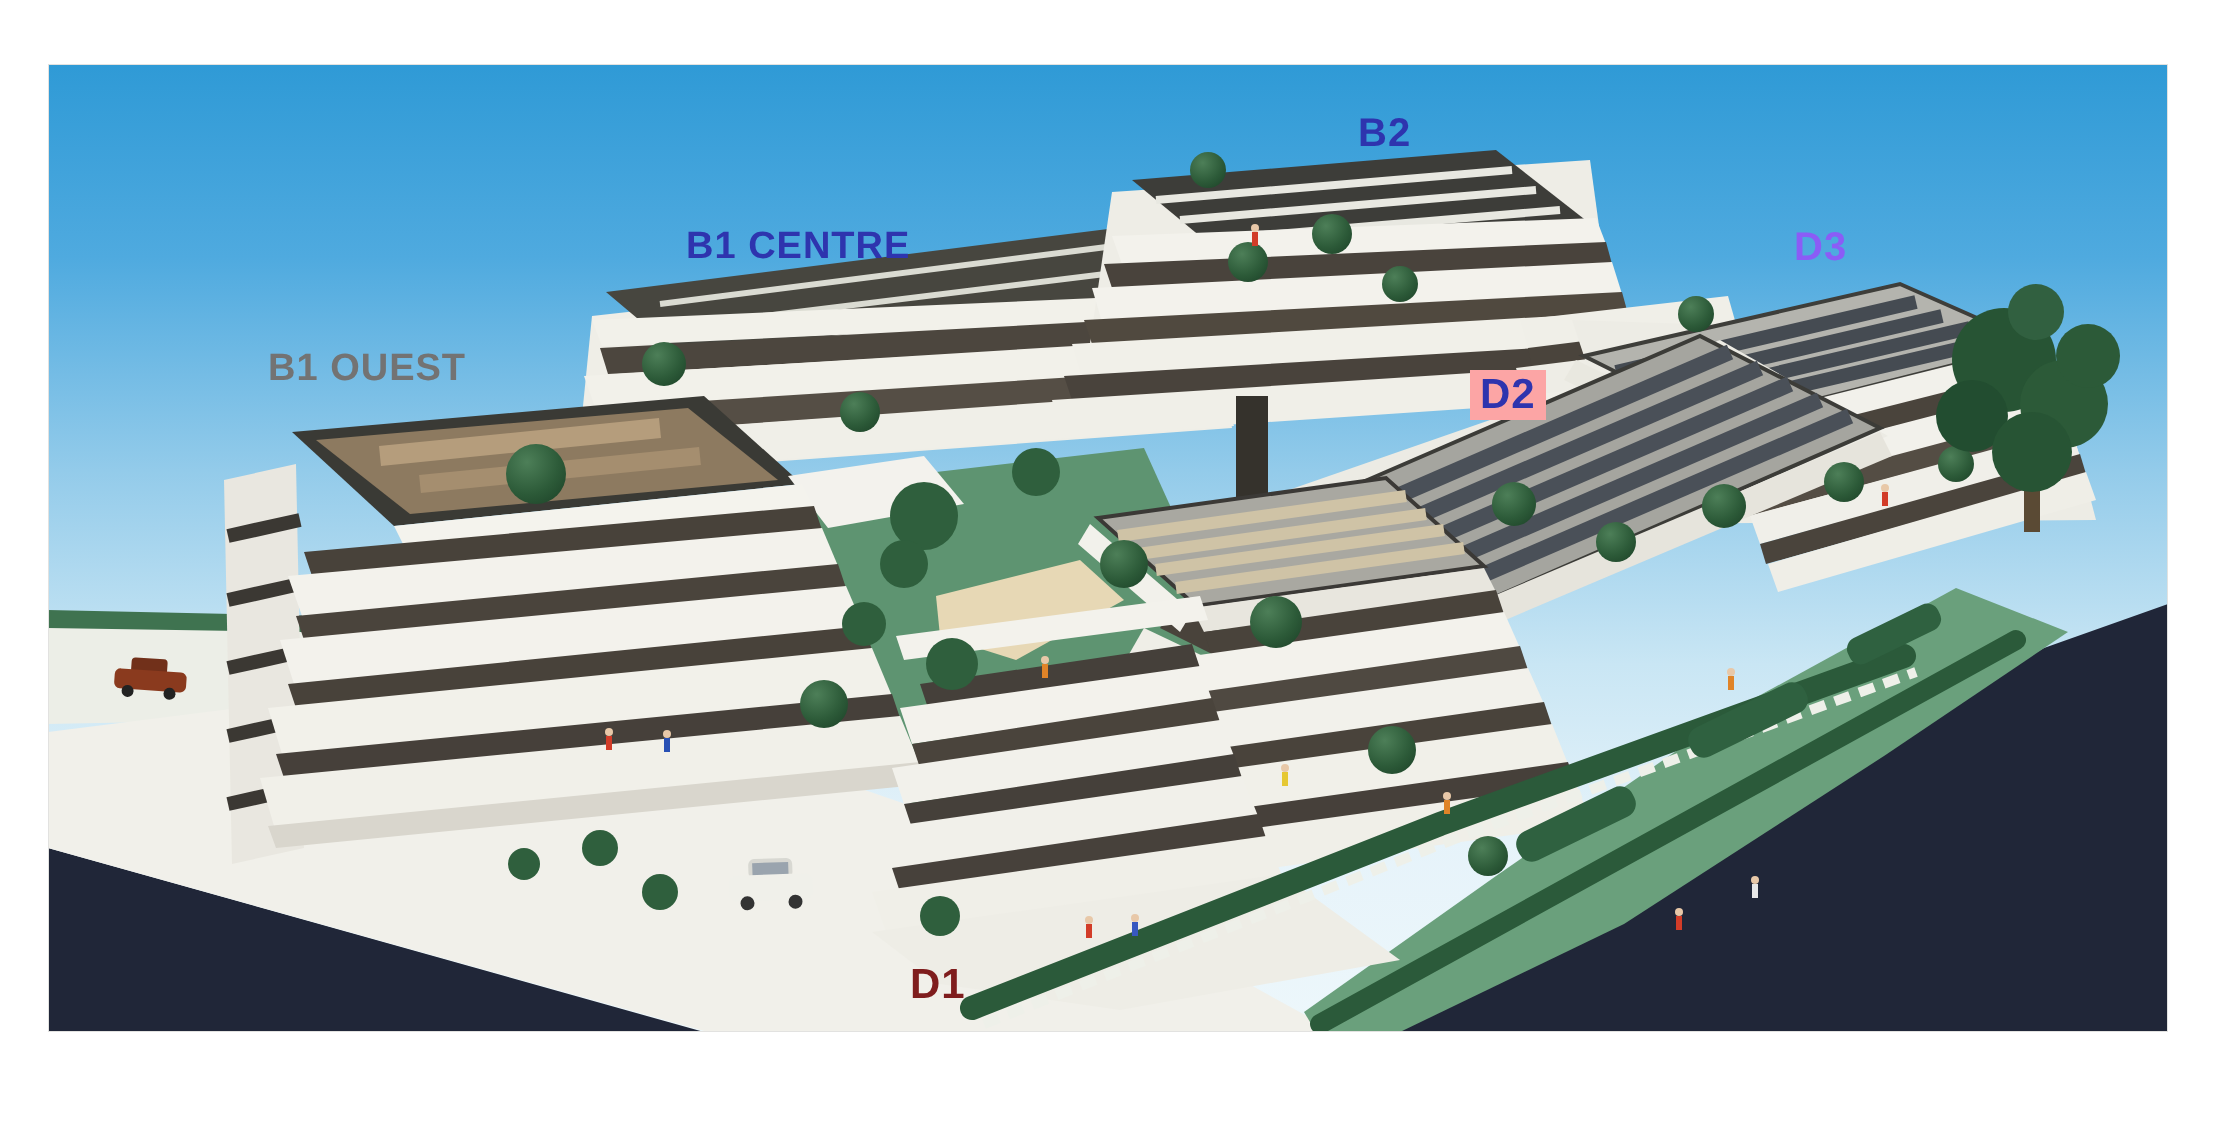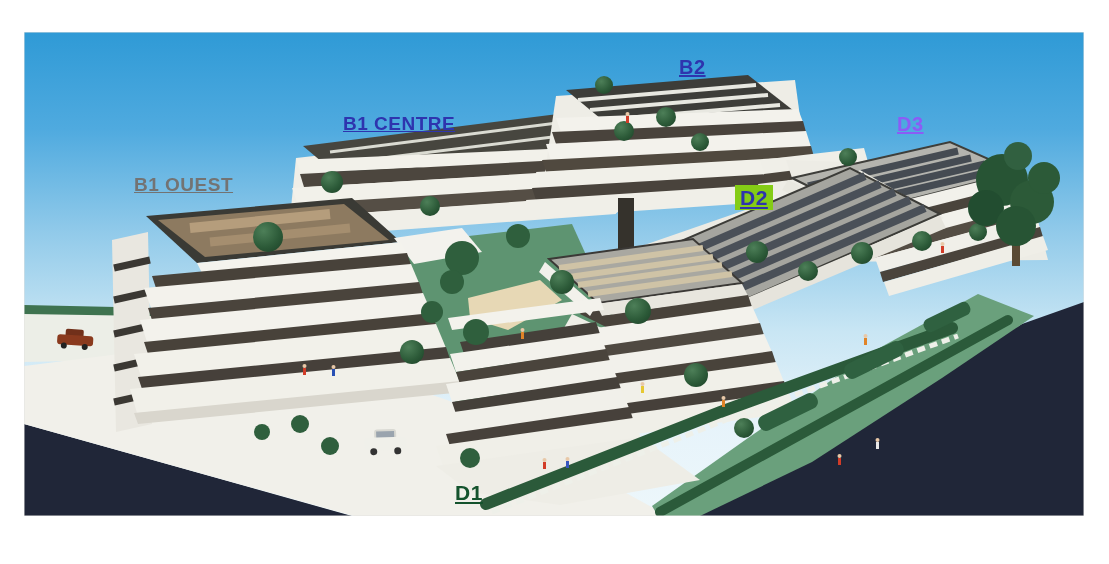--- a/index.html
+++ b/index.html
@@ -1,21 +1,21 @@
 <!DOCTYPE html>
 <html><head>
 <meta charset="utf-8">
 <style>
   html,body{margin:0;padding:0;background:#ffffff;}
   body{width:1109px;height:564px;font-family:"Liberation Sans",sans-serif;}
   .stage{position:relative;width:1109px;height:564px;overflow:hidden;background:#ffffff;}
   .scene-svg{position:absolute;left:0;top:0;}
   .photo-label{position:absolute;font-weight:700;font-size:19px;letter-spacing:.5px;
-               color:#2e34ae;white-space:nowrap;line-height:1.1;text-decoration:underline;}
-  .photo-label.boxed{background:#84cc16;padding:1px 5px;}
+               color:#2e34ae;white-space:nowrap;line-height:1.1;}
+  .photo-label.boxed{background:#fca5a5;padding:1px 5px;}
   #lbl-b1-ouest{left:134px;top:175px;}
   #lbl-b1-centre{left:343px;top:102px;margin-top:12px;}
   #lbl-b2{left:679px;top:56px;font-size:20px;}
   #lbl-d2{left:735px;top:185px;font-size:21px;}
   #lbl-d3{left:897px;top:113px;font-size:20px;}
   #lbl-d1{left:455px;top:481px;font-size:21px;}
 </style>
 </head>
 <body>
 
@@ -292,15 +292,15 @@
 
     <rect x="24" y="32" width="1060" height="484" fill="none" stroke="#e2e2e0" stroke-width="1"></rect>
   </g>
 </svg>
 
   <div class="photo-label" id="lbl-b1-ouest" style="color:#737373">B1 OUEST</div>
   <div class="photo-label" id="lbl-b1-centre" style="color:#2e34ae">B1 CENTRE</div>
   <div class="photo-label" id="lbl-b2" style="color:#2e34ae">B2</div>
   <div class="photo-label boxed" id="lbl-d2">D2</div>
   <div class="photo-label" id="lbl-d3" style="color:#8b5cf6">D3</div>
-  <div class="photo-label" id="lbl-d1" style="color:#14532d">D1</div>
+  <div class="photo-label" id="lbl-d1" style="color:#7f1d1d">D1</div>
 
 </div>
 
 </body></html>

